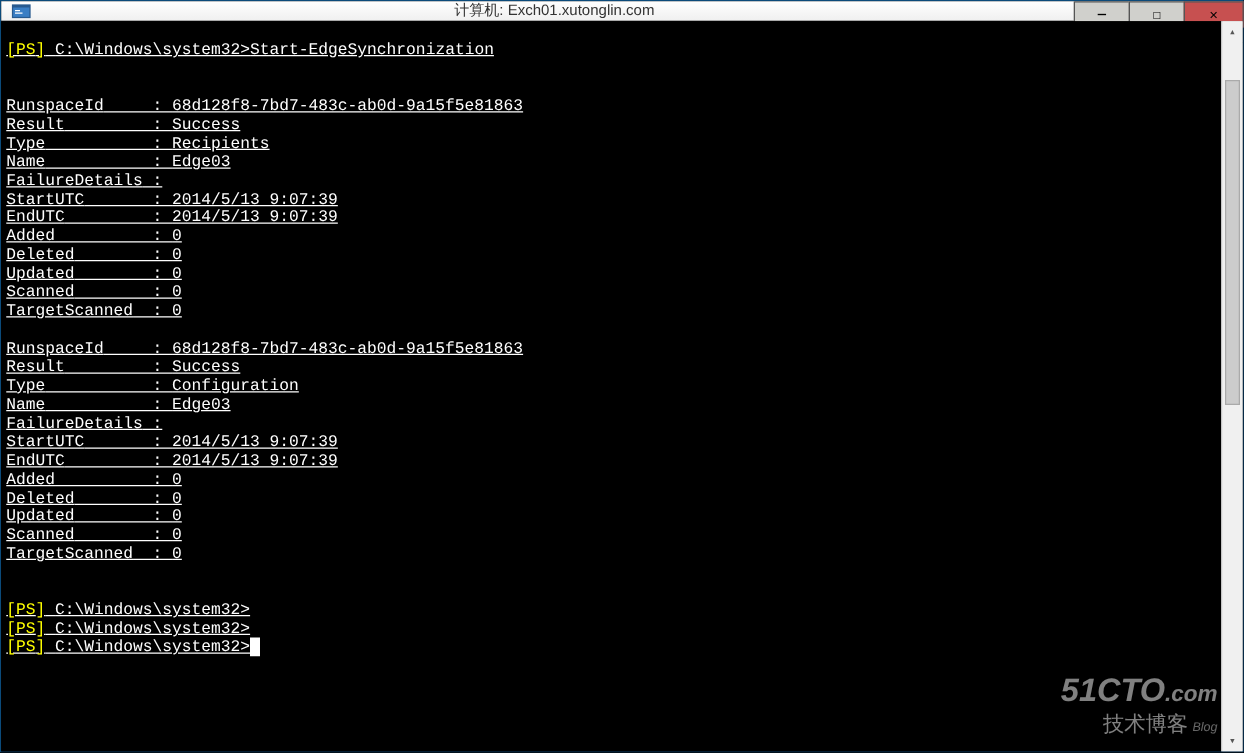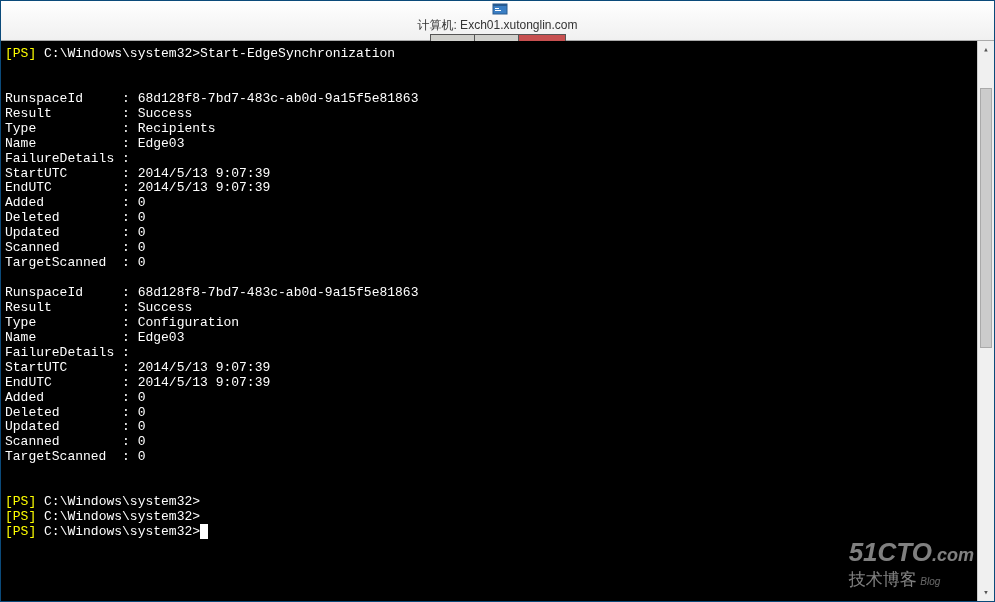--- a/index.html
+++ b/index.html
@@ -1,42 +1,42 @@
 <!DOCTYPE html>
 <html><head>
   <meta charset="utf-8">
   <style>
     * { margin: 0; padding: 0; box-sizing: border-box; }
     body { font-family: Consolas, 'Courier New', monospace; font-size: 13px; overflow: hidden; width: 995px; height: 602px; background: #000; }
     
     .window { width: 995px; height: 602px; display: flex; flex-direction: column; border: 1px solid #0b4a7a; }
     
-    .titlebar { height: 40px; background: linear-gradient(#fff, #f0f0f0); display: flex; align-items: center; border-bottom: 1px solid #aaa; flex-direction: column; }
+    .titlebar { height: 16px; background: linear-gradient(#fff, #f0f0f0); display: flex; align-items: center; border-bottom: 1px solid #aaa; }
     .titlebar-icon { width: 22px; height: 22px; margin-left: 5px; display: flex; align-items: center; justify-content: center; }
     .titlebar-icon svg { width: 16px; height: 16px; }
     .title { flex: 1; text-align: center; font-family: 'Microsoft YaHei', sans-serif; font-size: 12px; color: #333; }
     .window-controls { display: flex; height: 100%; }
     .ctrl-btn { width: 45px; height: 21px; display: flex; align-items: center; justify-content: center; border: 1px solid #555; background: #ccc; margin-right: -1px; font-size: 11px; font-weight: bold; }
     .ctrl-min { background: #d0d0cc; }
     .ctrl-max { background: #d0d0cc; }
     .ctrl-close { background: #c75050; color: #000; width: 48px; }
     
     .terminal-wrap { flex: 1; display: flex; background: #000; position: relative; }
-    .terminal { flex: 1; background: #000; color: #fff; padding: 6px 4px; white-space: pre; line-height: 1.15; font-size: 13px; letter-spacing: 0; }
+    .terminal { flex: 1; background: #000; color: #fff; padding: 16px 4px; white-space: pre; line-height: 1.15; font-size: 13px; letter-spacing: 0; text-decoration: underline; }
     .scrollbar { width: 17px; min-width: 17px; background: #f0f0f0; border-left: 1px solid #ccc; display: flex; flex-direction: column; }
     .sb-arrow { height: 17px; background: #f0f0f0; display: flex; align-items: center; justify-content: center; font-size: 9px; color: #555; }
     .sb-track { flex: 1; background: #f0f0f0; position: relative; }
     .sb-thumb { position: absolute; left: 2px; right: 2px; top: 30px; height: 260px; background: #ccc; border: 1px solid #aaa; }
     
     .ps-bracket { color: #ffff00; }
     .ps-tag { color: #ffff00; }
     .white { color: #ffffff; }
     .cursor { background: #fff; color: #000; }
     
-    .watermark { position: absolute; right: 20px; bottom: 10px; font-family: Arial, sans-serif; color: rgba(255,255,255,0.5); }
+    .watermark { position: absolute; right: 20px; bottom: 10px; font-family: Arial, sans-serif; color: rgba(255,255,255,0.5); text-align: right; }
     .watermark-main { font-size: 26px; font-weight: bold; font-style: italic; }
     .watermark-sub { font-size: 17px; }
     .watermark-blog { font-size: 10px; color: rgba(255,255,255,0.4); font-style: italic; }
   </style>
 </head>
 <body>
 
 <div class="window">
   <div class="titlebar">
     <div class="titlebar-icon">

